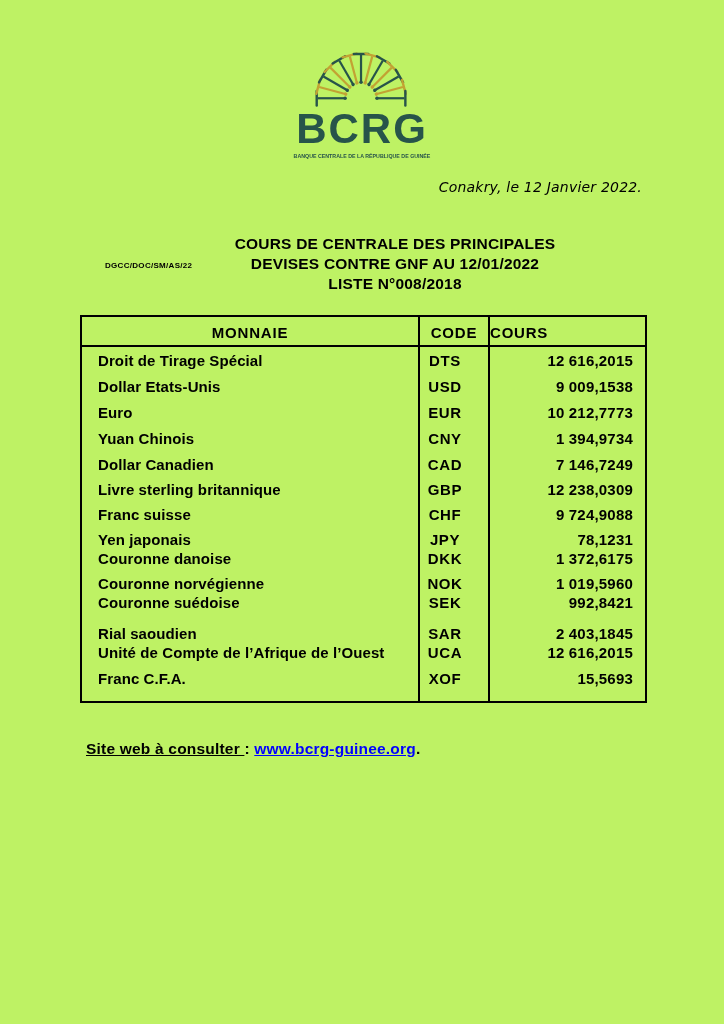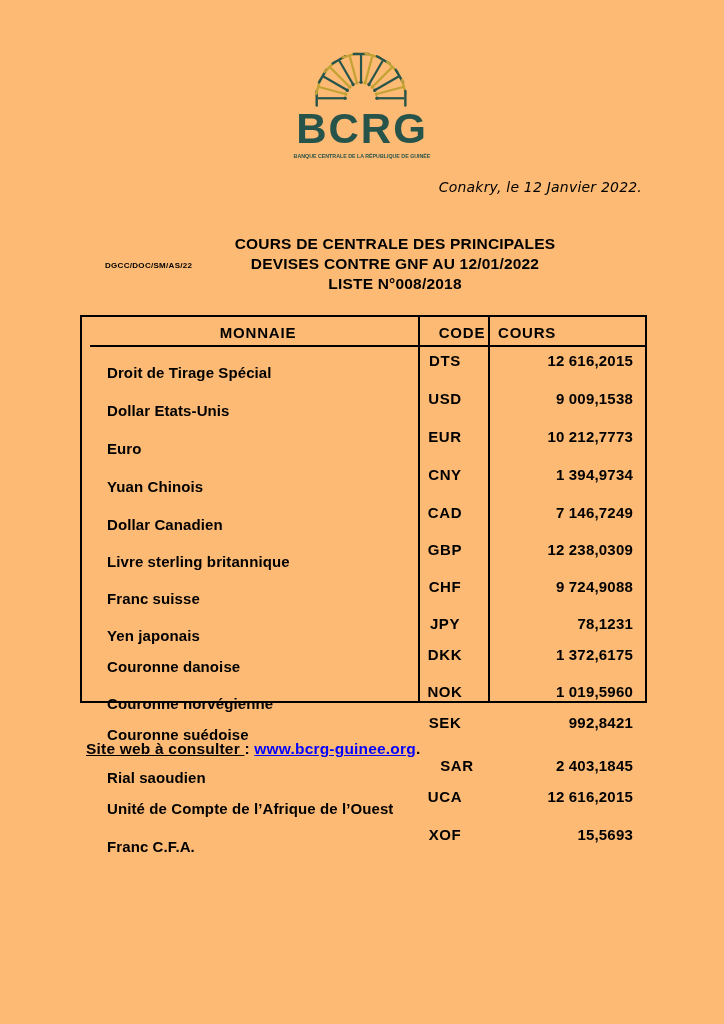--- a/index.html
+++ b/index.html
@@ -7,21 +7,21 @@
     --logo-gold: #C2A233;
     --ink: #000000;
     --link-blue: #0000FF;
   }
   * { margin: 0; padding: 0; box-sizing: border-box; }
   html, body { background: #ffffff; }
   .page {
     position: relative;
     width: 724px;
     height: 1024px;
-    background: #fdba74;
+    background: #bef264;
     font-family: "Liberation Sans", sans-serif;
     color: var(--ink);
     overflow: hidden;
   }
 
   
   .logo-block {
     position: absolute;
     top: 50px; left: 0; right: 0;
     text-align: center;
@@ -95,21 +95,21 @@
   .col-sep-1, .col-sep-2 {
     position: absolute;
     top: 0; bottom: 0;
     width: 2px;
     background: #000;
   }
   .col-sep-1 { left: 336px; }
   .col-sep-2 { left: 406px; }
   .table-header {
     position: absolute;
-    top: 0; left: 8px; right: 0;
+    top: 0; left: 0; right: 0;
     height: 30px;
     border-bottom: 2px solid #000;
     display: flex;
     font-size: 15px;
     font-weight: 700;
     letter-spacing: 0.8px;
     align-items: flex-end;
     padding-bottom: 4px;
   }
   .hdr-currency { width: 336px; text-align: center; }
@@ -128,22 +128,22 @@
     white-space: nowrap;
   }
   .rate-row:nth-child(1) { margin-top: 2px; }
   .rate-row:nth-child(6),
   .rate-row:nth-child(7),
   .rate-row:nth-child(8),
   .rate-row:nth-child(10) { margin-top: 6px; }
   .rate-row:nth-child(9),
   .rate-row:nth-child(11),
   .rate-row:nth-child(13) { margin-top: 0; }
-  .rate-row:nth-child(12) { margin-top: 12px; gap: 12px; }
-  .cell-currency { width: 327px; padding-left: 25px; text-align: left; letter-spacing: 0.1px; margin-top: 12px; }
+  .rate-row:nth-child(12) { margin-top: 12px; }
+  .cell-currency { width: 327px; padding-left: 16px; text-align: left; letter-spacing: 0.1px; }
   .cell-code { width: 72px; text-align: center; letter-spacing: 0.6px; }
   .cell-rate { flex: 1; text-align: right; padding-right: 12px; letter-spacing: 0.2px; }
 
   
   .site-line {
     position: absolute;
     top: 740px; left: 86px;
     font-size: 15.5px;
     font-weight: 700;
     letter-spacing: 0.2px;

